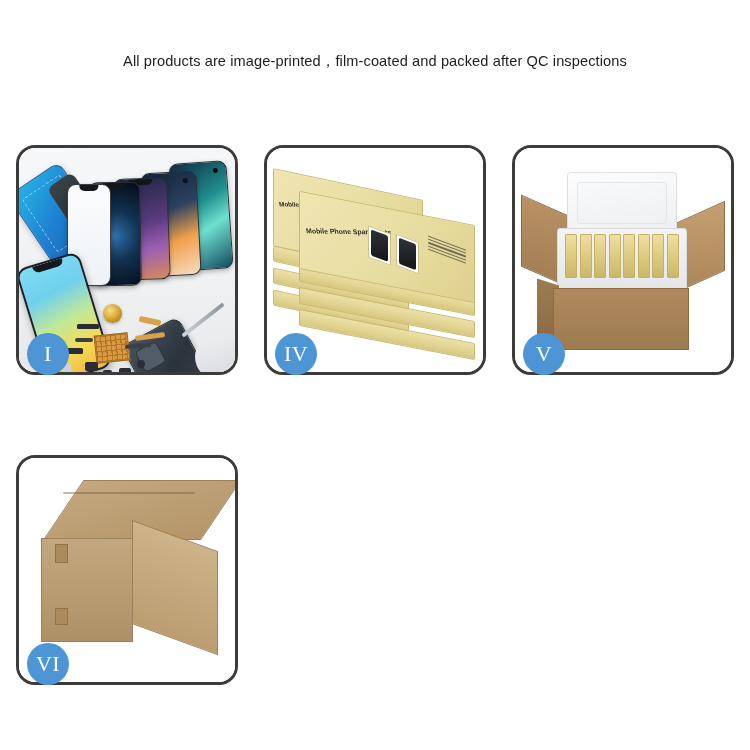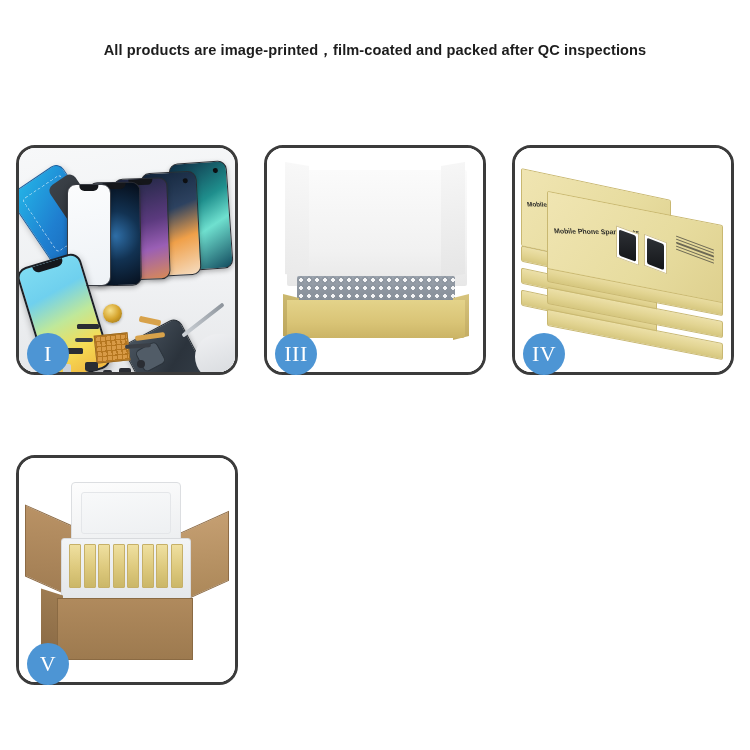--- a/index.html
+++ b/index.html
@@ -19,22 +19,23 @@
   #page-title {
     font-size: 34px;
     font-weight: 700;
     letter-spacing: 1.4px;
     color: #0f0f0f;
     line-height: 1.05;
     font-family: "Liberation Sans", sans-serif;
   }
 
   #page-subtitle {
+    margin-top: 11px;
     font-size: 14.6px;
-    font-weight: 700;
+    font-weight: 400;
     color: #1d1d1d;
     letter-spacing: .1px;
   }
 
   
   #grid {
     position: absolute;
     top: 145px;
     left: 16px;
     width: 718px;
@@ -441,34 +442,20 @@
       <div class="ribbon" style="left:106px;top:196px;width:26px;height:4px;background:#3a3f46;transform:rotate(-4deg);"></div>
 
       <div class="tweezer"></div>
       <div class="hand"></div>
     </div>
     <div class="panel-clip"></div>
     <div class="badge">I</div>
   </div>
 
 
-  <div class="panel">
-    <div class="stage">
-      <div class="p3-bg"></div>
-      <div class="p3-foam-back"></div>
-      <div class="p3-flap-l"></div>
-      <div class="p3-flap-r"></div>
-      <div class="p3-bubble"></div>
-      <div class="p3-box-left"></div>
-      <div class="p3-box-right"></div>
-      <div class="p3-box-front"></div>
-    </div>
-    <div class="panel-clip"></div>
-    <div class="badge">III</div>
-  </div>
 
   <div class="panel">
     <div class="stage">
       <div class="p4-bg"></div>
       <div class="stack">
 
         <div class="kbox" style="left:0px;top:96px;width:136px;height:16px;transform:skewY(12deg);"></div>
         <div class="kbox" style="left:0px;top:118px;width:136px;height:16px;transform:skewY(12deg);"></div>
         <div class="kbox" style="left:0px;top:140px;width:136px;height:16px;transform:skewY(12deg);"></div>
 
@@ -529,14 +516,27 @@
           <span></span>
           <span></span>
       </div>
       <div class="v-box-left"></div>
       <div class="v-box-front"></div>
     </div>
     <div class="panel-clip"></div>
     <div class="badge">V</div>
   </div>
 
+  <div class="panel">
+    <div class="stage">
+      <div class="p6-bg"></div>
+      <div class="c-top"></div>
+      <div class="c-side"></div>
+      <div class="c-front"></div>
+      <div class="c-seam" style="left:40px;top:34px;width:140px;height:2px;transform:skewY(-20deg) rotate(20deg);"></div>
+      <div class="c-tape" style="left:36px;top:86px;width:13px;height:19px;"></div>
+      <div class="c-tape" style="left:36px;top:150px;width:13px;height:17px;"></div>
+    </div>
+    <div class="panel-clip"></div>
+    <div class="badge">VI</div>
+  </div>
 
 </div>
 
 </body></html>

